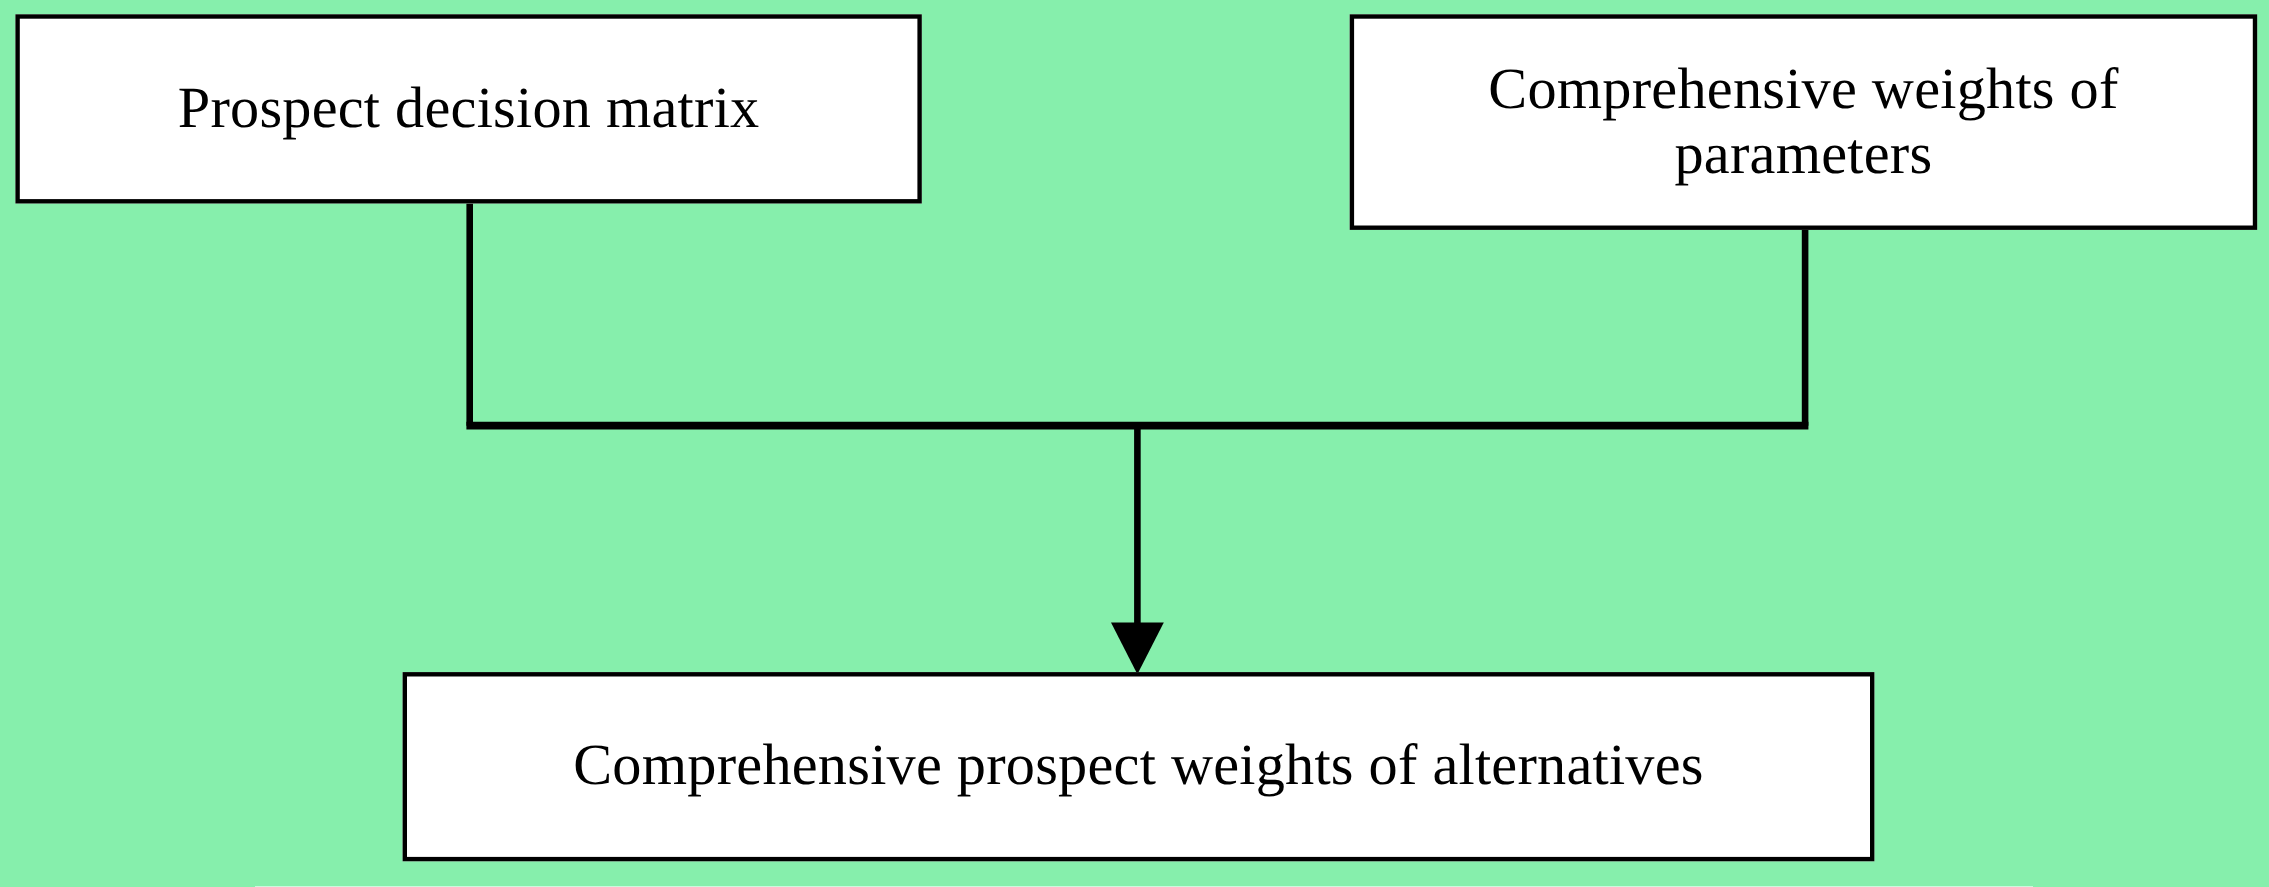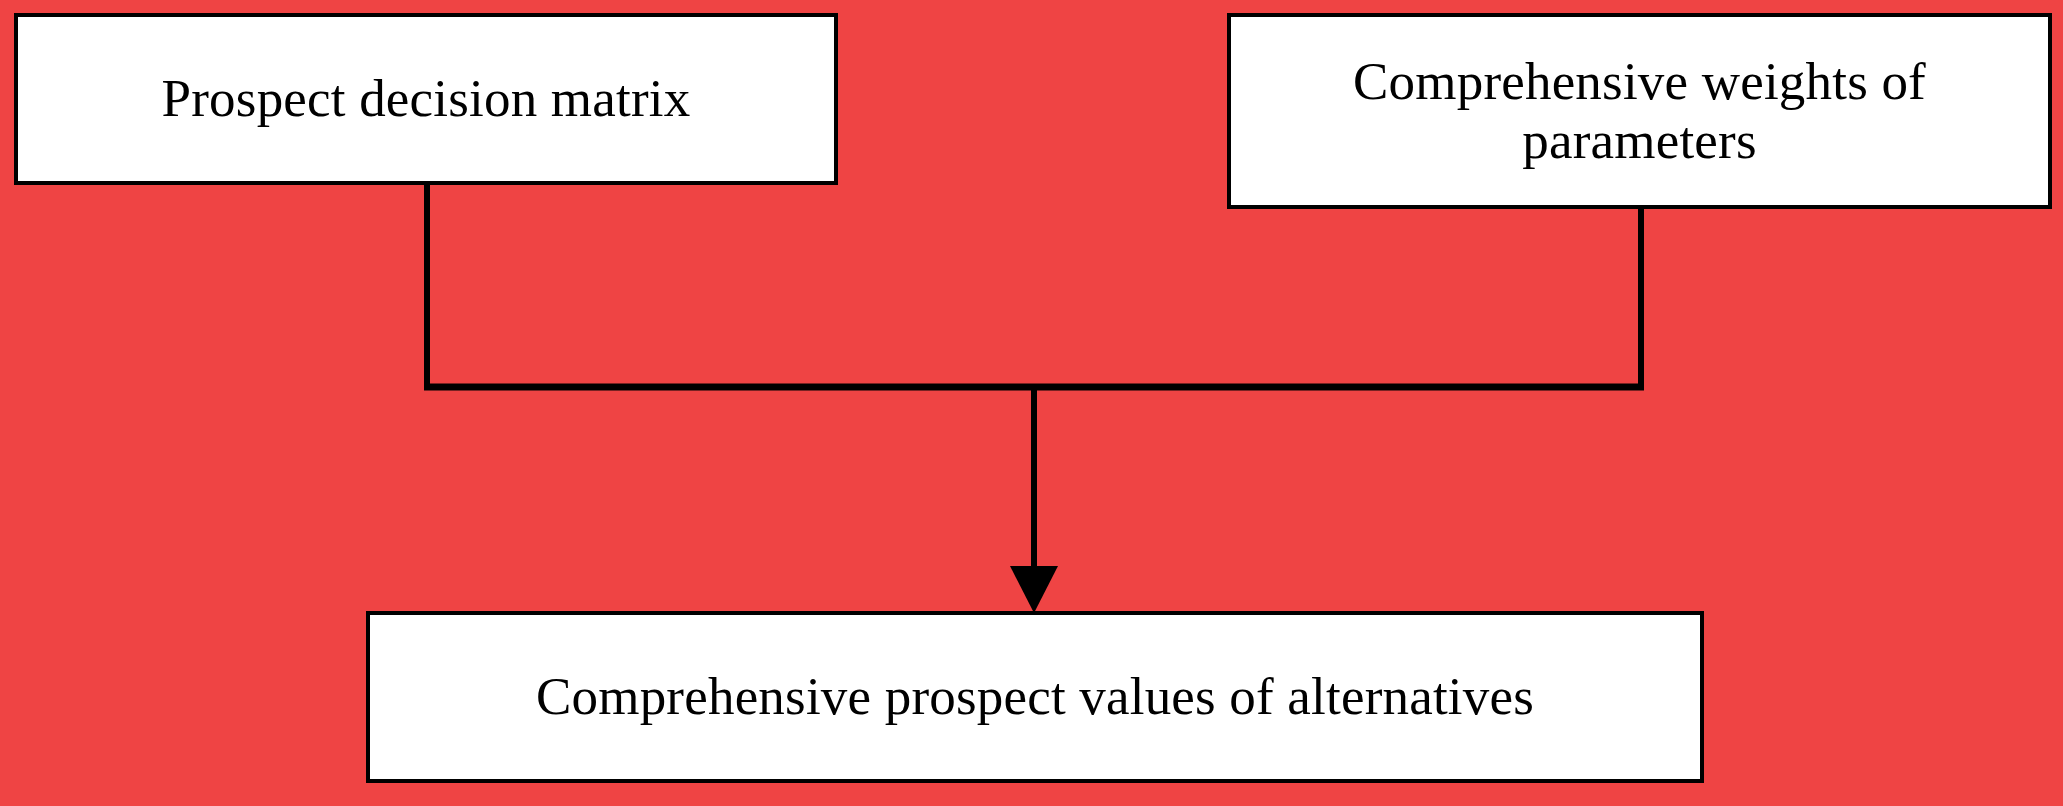--- a/index.html
+++ b/index.html
@@ -7,21 +7,21 @@
     padding: 0;
     background: #ffffff;
   }
   body {
     font-family: "Liberation Serif", "DejaVu Serif", serif;
   }
   #canvas {
     position: relative;
     width: 2063px;
     height: 806px;
-    background: #ef4444;
+    background: #86efac;
     overflow: hidden;
   }
   #flow-svg {
     position: absolute;
     left: 0;
     top: 0;
     width: 2063px;
     height: 806px;
     display: block;
   }
@@ -92,16 +92,16 @@
   <div class="node-box" id="box-prospect-matrix">
     <span class="node-label">Prospect decision matrix</span>
   </div>
 
   <div class="node-box" id="box-comprehensive-weights">
     <span class="node-label">Comprehensive weights of
 parameters</span>
   </div>
 
   <div class="node-box" id="box-prospect-values">
-    <span class="node-label">Comprehensive prospect values of alternatives</span>
+    <span class="node-label">Comprehensive prospect weights of alternatives</span>
   </div>
 
 </div>
 
 </body></html>

